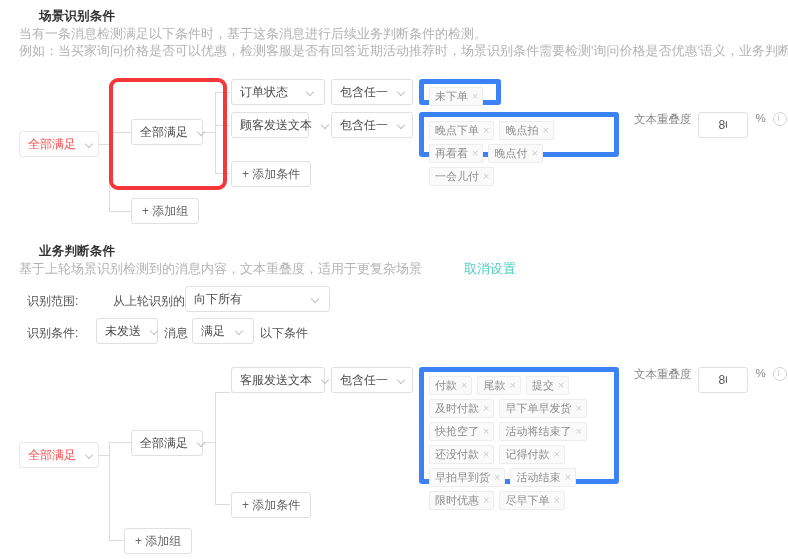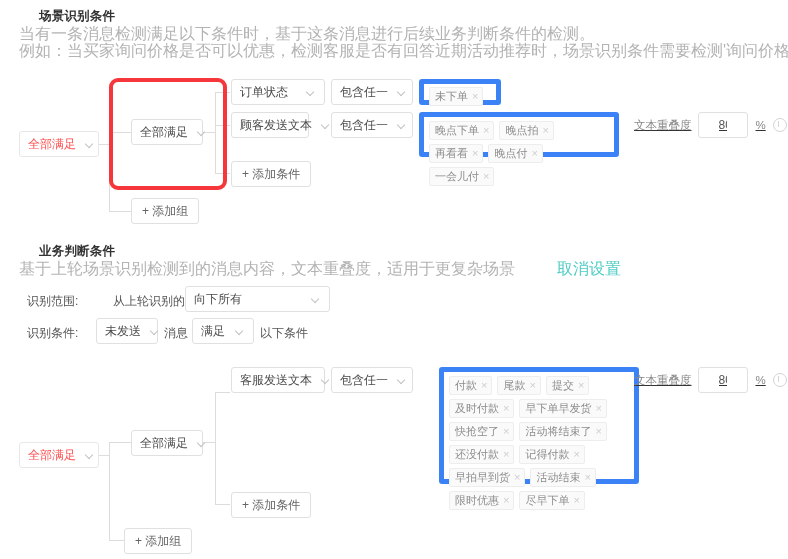--- a/index.html
+++ b/index.html
@@ -18,21 +18,21 @@
   .sec-title{
     position:absolute;
     font-size:12.5px;
     font-weight:bold;
     color:#333;
     letter-spacing:.2px;
     margin-left:20px;
   }
   .sec-desc{
     position:absolute;
-    font-size:16px;
+    font-size:13px;
     color:#b3b3b3;
     line-height:17px;
     white-space:nowrap;
   }
   .link-cancel{
     color:#4ecdc4;
     cursor:pointer;
     margin-left:42px;
   }
 
@@ -100,21 +100,21 @@
     line-height:17px;
   }
   .tag .x{
     margin-left:4px;
     color:#cfcfcf;
     font-size:11px;
     cursor:pointer;
   }
 
   
-  .numwrap{position:absolute;display:flex;align-items:center;text-decoration:underline;}
+  .numwrap{position:absolute;display:flex;align-items:flex-start;}
   .numlabel{font-size:11.5px;color:#888;white-space:nowrap;margin-right:6px;}
   .numinput{
     box-sizing:border-box;
     width:50px;height:26px;
     border:1px solid #e0e0e0;
     border-radius:3px;
     font-size:12px;
     color:#555;
     padding:0 20px;
     outline:none;
@@ -317,21 +317,21 @@
   </div>
 
   <div class="ctl sel" style="left:231px;top:367px;width:94px;">
     <span class="lbl">客服发送文本</span>
     <span class="caret"></span>
   </div>
   <div class="ctl sel" style="left:331px;top:367px;width:82px;">
     <span class="lbl">包含任一</span>
     <span class="caret"></span>
   </div>
-  <div class="tagbox" style="left:439px;top:367px;width:200px;height:117px;">
+  <div class="tagbox" style="left:419px;top:367px;width:200px;height:117px;">
     <span class="tag">
         <span>付款</span>
         <span class="x">×</span>
       </span>
     <span class="tag">
         <span>尾款</span>
         <span class="x">×</span>
       </span>
     <span class="tag">
         <span>提交</span>

